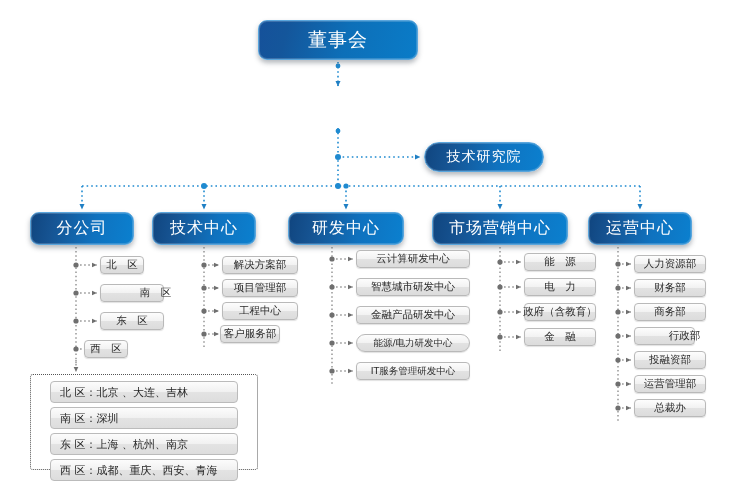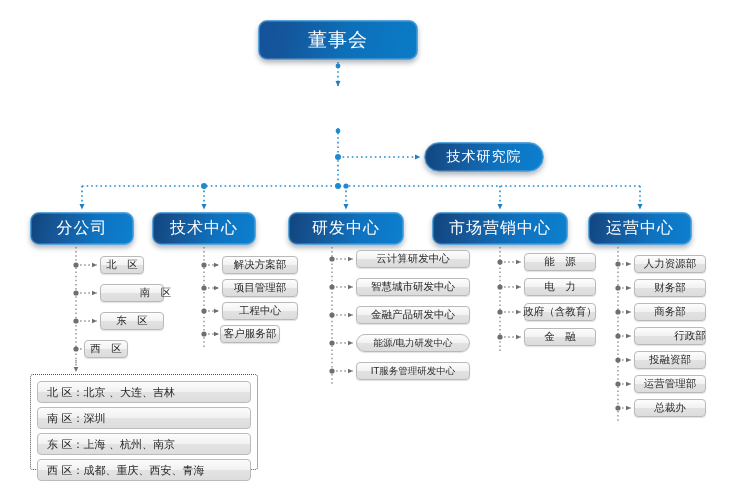--- a/index.html
+++ b/index.html
@@ -71,21 +71,21 @@
   }
 
   
   #legend {
     position: absolute;
     z-index: 3;
     box-sizing: border-box;
     border: 1.5px dotted #555555;
     border-radius: 3px;
     background: #ffffff;
-    padding: 6px 6px;
+    padding: 6px 19px;
   }
   .legend-row {
     box-sizing: border-box;
     height: 22px;
     margin-bottom: 4px;
     border: 1px solid #bbbbbb;
     border-radius: 4px;
     background: linear-gradient(180deg, #fcfcfc 0%, #f1f1f1 48%, #e3e3e3 52%, #dddddd 100%);
     display: flex;
     align-items: center;
@@ -235,21 +235,21 @@
       <div class="greybox" style="left: 356px; top: 306px; width: 114px; height: 18px;">金融产品研发中心</div>
       <div class="greybox" style="left: 356px; top: 334px; width: 114px; height: 18px; font-size: 9.5px; border-radius: 9px;">能源/电力研发中心</div>
       <div class="greybox" style="left: 356px; top: 362px; width: 114px; height: 18px; font-size: 9.5px;">IT服务管理研发中心</div>
       <div class="greybox" style="left: 524px; top: 253px; width: 72px; height: 18px;">能　源</div>
       <div class="greybox" style="left: 524px; top: 278px; width: 72px; height: 18px;">电　力</div>
       <div class="greybox" style="left: 524px; top: 303px; width: 72px; height: 18px;">政府（含教育）</div>
       <div class="greybox" style="left: 524px; top: 328px; width: 72px; height: 18px;">金　融</div>
       <div class="greybox" style="left: 634px; top: 255px; width: 72px; height: 18px;">人力资源部</div>
       <div class="greybox" style="left: 634px; top: 279px; width: 72px; height: 18px;">财务部</div>
       <div class="greybox" style="left: 634px; top: 303px; width: 72px; height: 18px;">商务部</div>
-      <div class="greybox" style="left: 634px; top: 327px; width: 72px; height: 18px; padding-left: 40px;">行政部</div>
+      <div class="greybox" style="left: 634px; top: 327px; width: 61px; height: 18px; padding-left: 40px;">行政部</div>
       <div class="greybox" style="left: 634px; top: 351px; width: 72px; height: 18px;">投融资部</div>
       <div class="greybox" style="left: 634px; top: 375px; width: 72px; height: 18px;">运营管理部</div>
       <div class="greybox" style="left: 634px; top: 399px; width: 72px; height: 18px;">总裁办</div>
     </div>
 
   <div id="legend" style="left: 30px; top: 374px; width: 228px; height: 96px;">
     <div id="legend-rows">
         <div class="legend-row">北 区：北京 、大连、吉林</div>
         <div class="legend-row">南 区：深圳</div>
         <div class="legend-row">东 区：上海 、杭州、南京</div>

